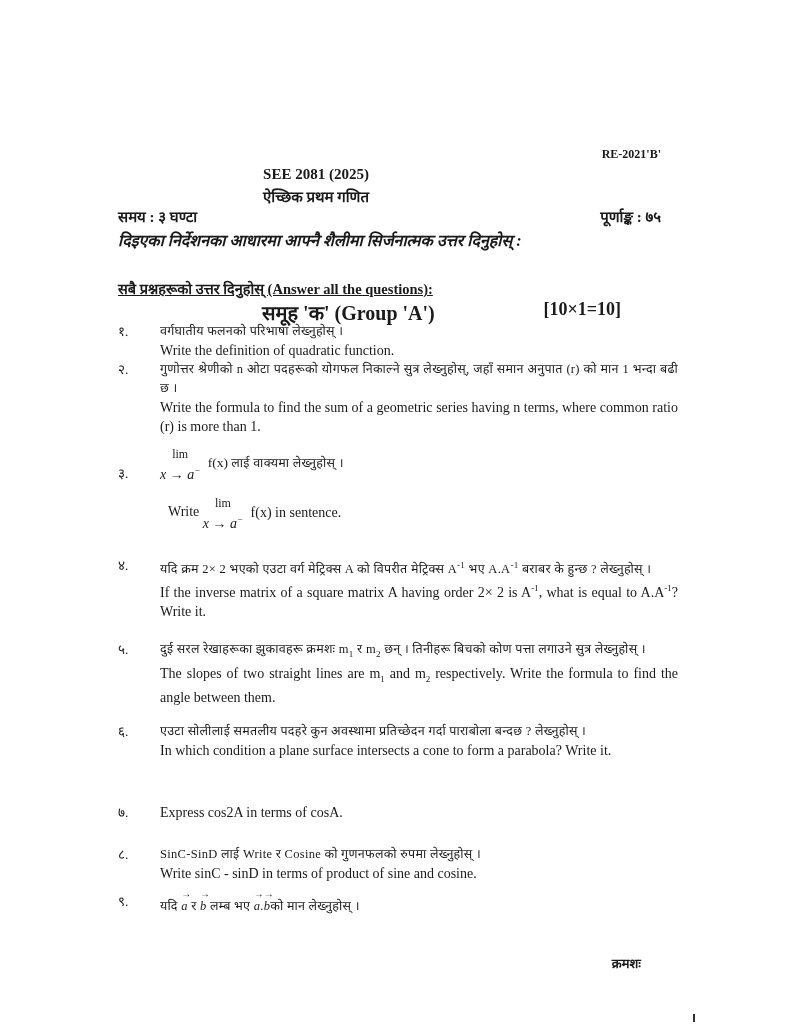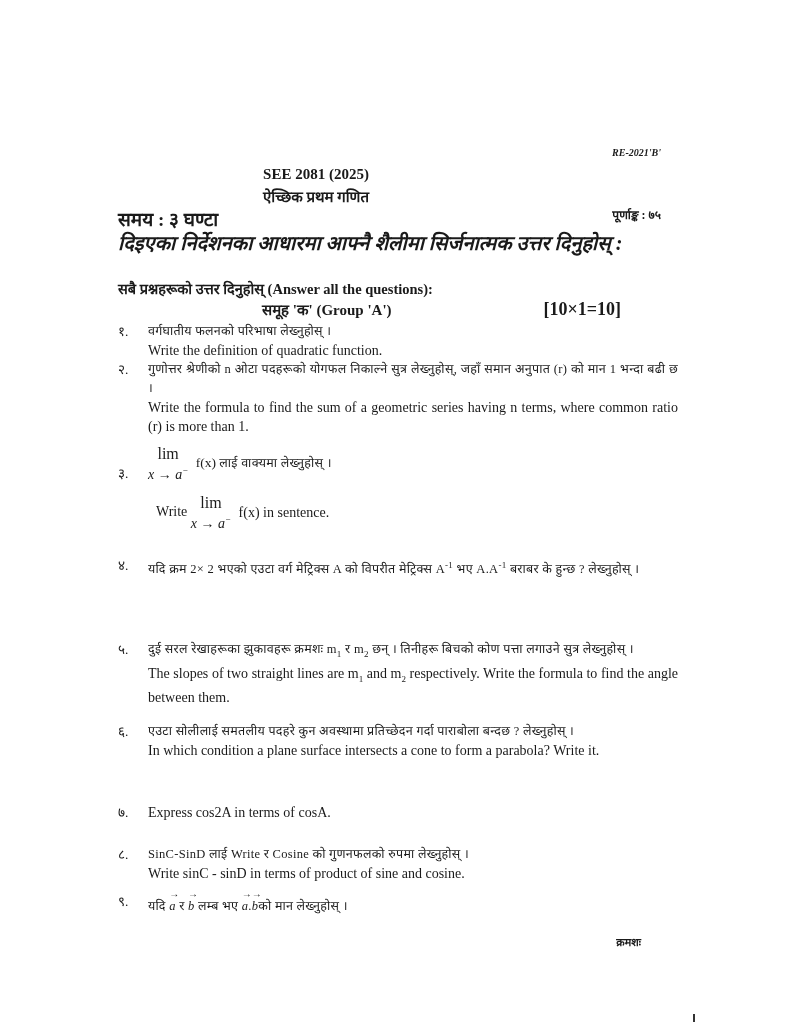--- a/index.html
+++ b/index.html
@@ -1,40 +1,40 @@
 <!DOCTYPE html>
 <html><head>
 <meta charset="utf-8">
 <style>
   html, body { margin: 0; padding: 0; background: #ffffff; }
   body { width: 791px; height: 1024px; position: relative; overflow: hidden;
          font-family: "Liberation Serif", "DejaVu Serif", serif; color: #1a1a1a; }
   .abs { position: absolute; white-space: nowrap; }
-  .code { right: 130px; top: 147px; font-size: 10px; font-weight: bold; font-style: italic; }
+  .code { right: 130px; top: 147px; font-size: 12px; font-weight: bold; }
   .title { left: 0; width: 632px; text-align: center; font-size: 15px; font-weight: bold; }
-  .time { left: 118px; top: 206px; font-size: 19px; font-weight: bold; }
-  .marks { right: 130px; top: 206px; font-size: 12px; font-weight: bold; }
-  .instr { left: 118px; top: 229px; font-size: 20px; font-weight: bold; font-style: italic; }
-  .answer-all { left: 118px; top: 278px; font-size: 14.5px; font-weight: bold; }
-  .group { left: 262px; top: 299px; font-size: 15px; font-weight: bold; }
+  .time { left: 118px; top: 206px; font-size: 15px; font-weight: bold; }
+  .marks { right: 130px; top: 206px; font-size: 15px; font-weight: bold; }
+  .instr { left: 118px; top: 229px; font-size: 16px; font-weight: bold; font-style: italic; }
+  .answer-all { left: 118px; top: 278px; font-size: 14.5px; font-weight: bold; text-decoration: underline; }
+  .group { left: 262px; top: 299px; font-size: 20px; font-weight: bold; }
   .group-marks { right: 170px; top: 299px; font-size: 18px; font-weight: bold; }
   .q { position: absolute; left: 118px; width: 560px; font-size: 13.5px; line-height: 19px; }
   .q .num { position: absolute; left: 0; top: 0; width: 28px; }
-  .q .body { margin-left: 30px; }
+  .q .body { margin-left: 42px; }
   .q .np { font-size: 12.5px; letter-spacing: 0.3px; text-align: justify; }
   .q .en { font-size: 14px; text-align: justify; }
   .lim { display: inline-block; vertical-align: middle; text-align: center; line-height: 16px; margin-right: 4px; }
-  .lim .top { display: block; font-size: 16px; }
+  .lim .top { display: block; font-size: 12px; }
   .lim .bot { display: block; font-size: 14px; font-style: italic; }
   .fx { }
   .vec { position: relative; font-style: italic; display: inline-block; padding-top: 4px; }
   .vec::before { content: "\2192"; position: absolute; top: -8px; left: 0; font-size: 10px; font-style: normal; }
   sup { font-size: 9px; }
   sub { font-size: 9px; }
-  .kramash { right: 150px; top: 934px; font-size: 11px; font-weight: bold; }
+  .kramash { right: 150px; top: 954px; font-size: 13px; font-weight: bold; }
   .dot { left: 693px; top: 1014px; width: 2px; height: 8px; background: #333; }
 </style>
 </head>
 <body>
 
 <div class="abs code">RE-2021'B'</div>
 <div class="abs title" style="top:166px;">SEE 2081 (2025)</div>
 <div class="abs title" style="top:186px;">ऐच्छिक प्रथम गणित</div>
 <div class="abs time">समय : ३ घण्टा</div>
 <div class="abs marks">पूर्णाङ्क : ७५</div>
@@ -80,20 +80,21 @@
       <span class="fx">f(x)</span>
       <span>in sentence.</span>
     </div>
   </div>
 </div>
 
 <div class="q" style="top:556px;">
   <span class="num">४.</span>
   <div class="body">
     <div class="np"><span>यदि क्रम 2× 2 भएको एउटा वर्ग मेट्रिक्स A को विपरीत मेट्रिक्स A</span><sup>-1</sup><span> भए A.A</span><sup>-1</sup><span> बराबर के हुन्छ ? लेख्नुहोस् ।</span></div>
+    <div class="en"><span>If the inverse matrix of a square matrix A having order 2× 2 is A</span><sup>-1</sup><span>, what is equal to A.A</span><sup>-1</sup><span>? Write it.</span></div>
   </div>
 </div>
 
 <div class="q" style="top:640px;">
   <span class="num">५.</span>
   <div class="body">
     <div class="np"><span>दुई सरल रेखाहरूका झुकावहरू क्रमशः m</span><sub>1</sub><span> र m</span><sub>2</sub><span> छन् । तिनीहरू बिचको कोण पत्ता लगाउने सुत्र लेख्नुहोस् ।</span></div>
     <div class="en"><span>The slopes of two straight lines are m</span><sub>1</sub><span> and m</span><sub>2</sub><span> respectively. Write the formula to find the angle between them.</span></div>
   </div>
 </div>

